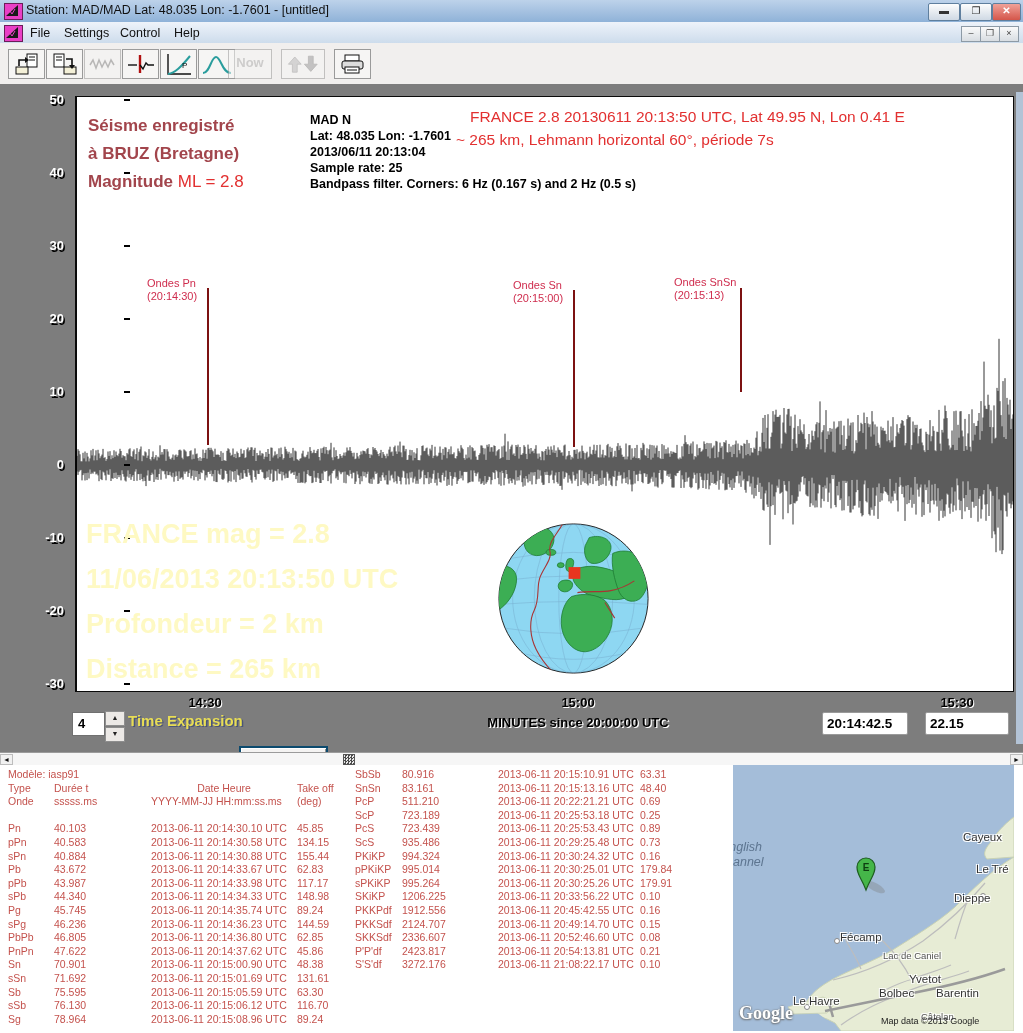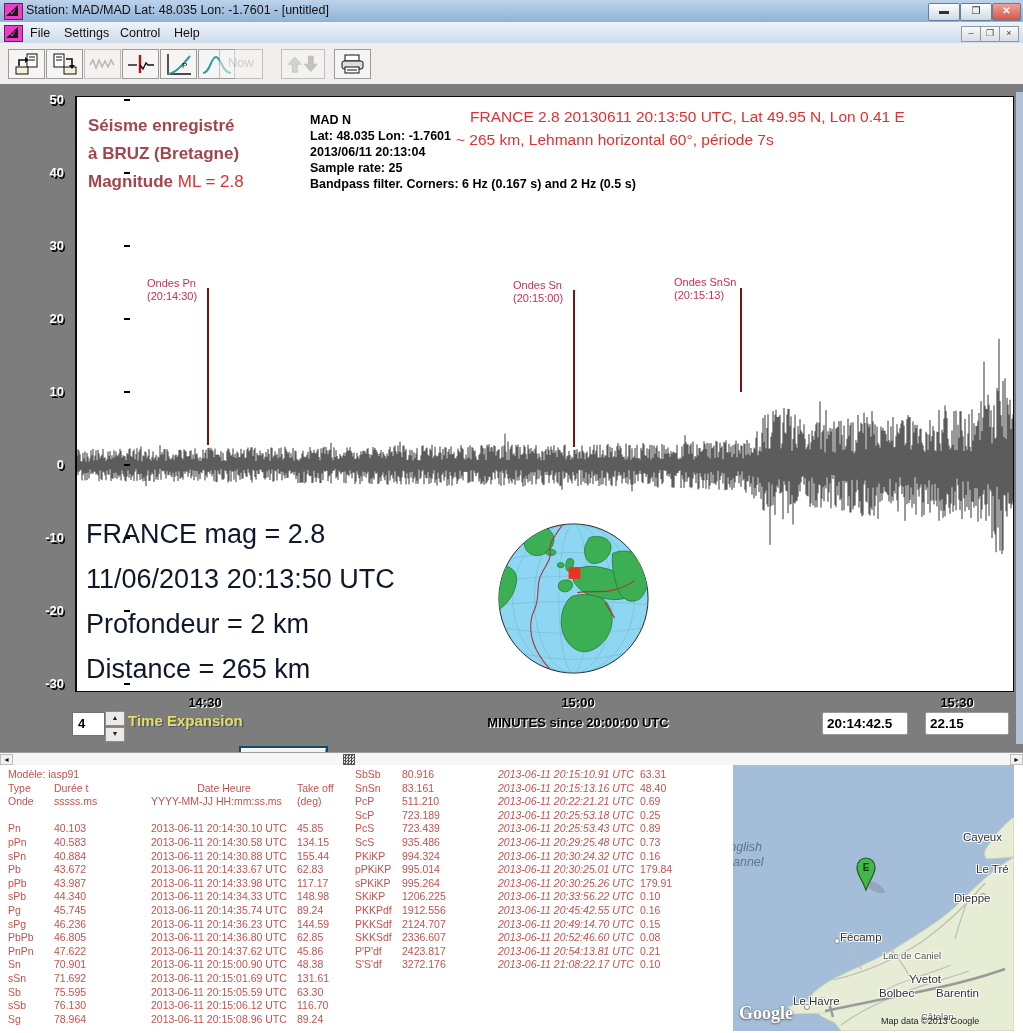--- a/index.html
+++ b/index.html
@@ -37,21 +37,21 @@
   .xtick{width:60px;text-align:center;font-size:13px;font-weight:bold;color:#000;text-shadow:1.2px 1.2px 0 #fefefe;}
 
   .phase-line{position:absolute;width:2px;background:#7c1111;}
   .phase-label{position:absolute;font-size:11px;line-height:13px;color:#cf2d4e;}
 
   .bruz{left:88px;top:112px;font-size:17px;font-weight:bold;color:#a2454c;line-height:28px;}
   .bruz .ml{color:#e23030;font-weight:normal;margin-top:15px;}
   .stinfo{left:310px;top:112px;font-size:12.5px;font-weight:bold;color:#000;line-height:16px;white-space:nowrap;}
   .evline1{left:470px;top:108px;font-size:15.5px;color:#e23030;white-space:nowrap;}
   .evline2{left:456px;top:131px;font-size:15.5px;color:#e23030;white-space:nowrap;}
-  .summary{left:86px;top:512px;font-size:27px;color:#0f172a;line-height:45px;white-space:nowrap;}
+  .summary{left:86px;top:512px;font-size:27px;color:#fef9c3;line-height:45px;white-space:nowrap;font-weight:bold;}
 
   .xaxis-title{width:300px;text-align:center;font-size:13px;font-weight:bold;color:#000;text-shadow:1.2px 1.2px 0 #fdfdfd;}
 
   
   .spinbox{left:72px;top:712px;width:26px;height:22px;background:#fff;border:1px solid #707070;font-size:13px;font-weight:bold;color:#000;padding-left:5px;line-height:22px;box-sizing:content-box;}
   .spinbtn{width:20px;height:15px;background:#ece9e6;border:1px solid #8e8e8e;box-sizing:border-box;font-size:7px;line-height:12px;text-align:center;color:#222;}
   .te-label{left:128px;top:712px;font-size:15px;font-weight:bold;color:#e8dd55;text-shadow:1.4px 1.4px 0 #4a5577;white-space:nowrap;}
   .playbtn{left:239px;top:711px;width:85px;height:26px;background:#f4f3f2;border:2px solid #0c4a6e;box-shadow:inset 1px 1px 0 #ffffff,inset -1px -1px 0 #8f8f8f;font-size:13.5px;font-weight:bold;color:#000;text-align:center;line-height:24px;margin-top:35px;}
   .cursorbox{top:712px;height:20px;background:#fff;border:1px solid #9a9a9a;border-radius:2px;font-size:13.5px;font-weight:bold;color:#000;padding:1px 4px 0 4px;line-height:19px;}
 
@@ -63,21 +63,21 @@
   
   .bottom{left:0;top:765px;width:1023px;height:268px;background:#ffffff;}
   .ttgroup{position:absolute;font-size:10.5px;color:#c4524d;line-height:13.6px;white-space:nowrap;}
   .tt-row{height:13.6px;display:flex;}
   .tt-row .c-ph{width:46px;}
   .tt-row .c-du{width:97px;}
   .tt-row .c-dt{width:146px;}
   .tt-row .c-to{width:54px;}
   .ttgroup.rgt .c-ph{width:47px;}
   .ttgroup.rgt .c-du{width:96px;}
-  .ttgroup.rgt .c-dt{width:142px;font-style:italic;}
+  .ttgroup.rgt .c-dt{width:142px;}
   .tt-row.hdr .c-dt{text-align:center;}
   .model-line{height:13.6px;}
 
   
   .map{left:733px;top:765px;width:281px;height:266px;background:#a4bdd9;overflow:hidden;}
   .maplabel{position:absolute;font-size:11.5px;color:#333;text-shadow:1px 1px 0 #fff,-1px -1px 0 #fff,1px -1px 0 #fff,-1px 1px 0 #fff;white-space:nowrap;}
   .maplabel.water{font-style:italic;color:#5d7590;font-size:12.5px;text-shadow:none;}
   .maplabel.small{font-size:9.5px;color:#555;}
   .maplabel.attr{font-size:9px;color:#222;text-shadow:none;}
   .glogo{position:absolute;left:6px;top:238px;font-family:"Liberation Serif",serif;font-size:18px;font-weight:bold;color:#fff;text-shadow:0 1px 2px #666,0 0 2px #777;}
@@ -157,21 +157,21 @@
           <path d="M3,1 v20 h23" fill="none" stroke="#111" stroke-width="1.4"></path>
           <path d="M3,21 C10,20 16,14 25,3" fill="none" stroke="#2a9d9d" stroke-width="2"></path>
           <text x="17" y="15" font-size="8" fill="#111">P</text>
         </svg>
     </div>
     <div class="tbtn" style="left:198px;">
       <svg width="30" height="24">
           <path d="M1,20 C8,20 9,4 14,4 C19,4 20,20 29,20" fill="none" stroke="#2a9d9d" stroke-width="2"></path>
         </svg>
     </div>
-    <div class="tbtn disabled" style="left:219px;width:44px;">
+    <div class="tbtn disabled" style="left:228px;width:44px;font-weight:bold;">
       <span class="now-label">Now</span>
     </div>
     <div class="tbtn disabled" style="left:281px;width:44px;">
       <svg width="34" height="24">
           <path d="M8,22 v-10 h-5 l8,-9 8,9 h-5 v10 z" fill="#bdbdbd" stroke="#999" transform="scale(0.8) translate(0,2)"></path>
           <path d="M26,2 v10 h5 l-8,9 -8,-9 h5 v-10 z" fill="#9f9f9f" stroke="#8a8a8a" transform="scale(0.8) translate(8,2)"></path>
         </svg>
     </div>
     <div class="tbtn" style="left:334px;">
       <svg width="28" height="22">

